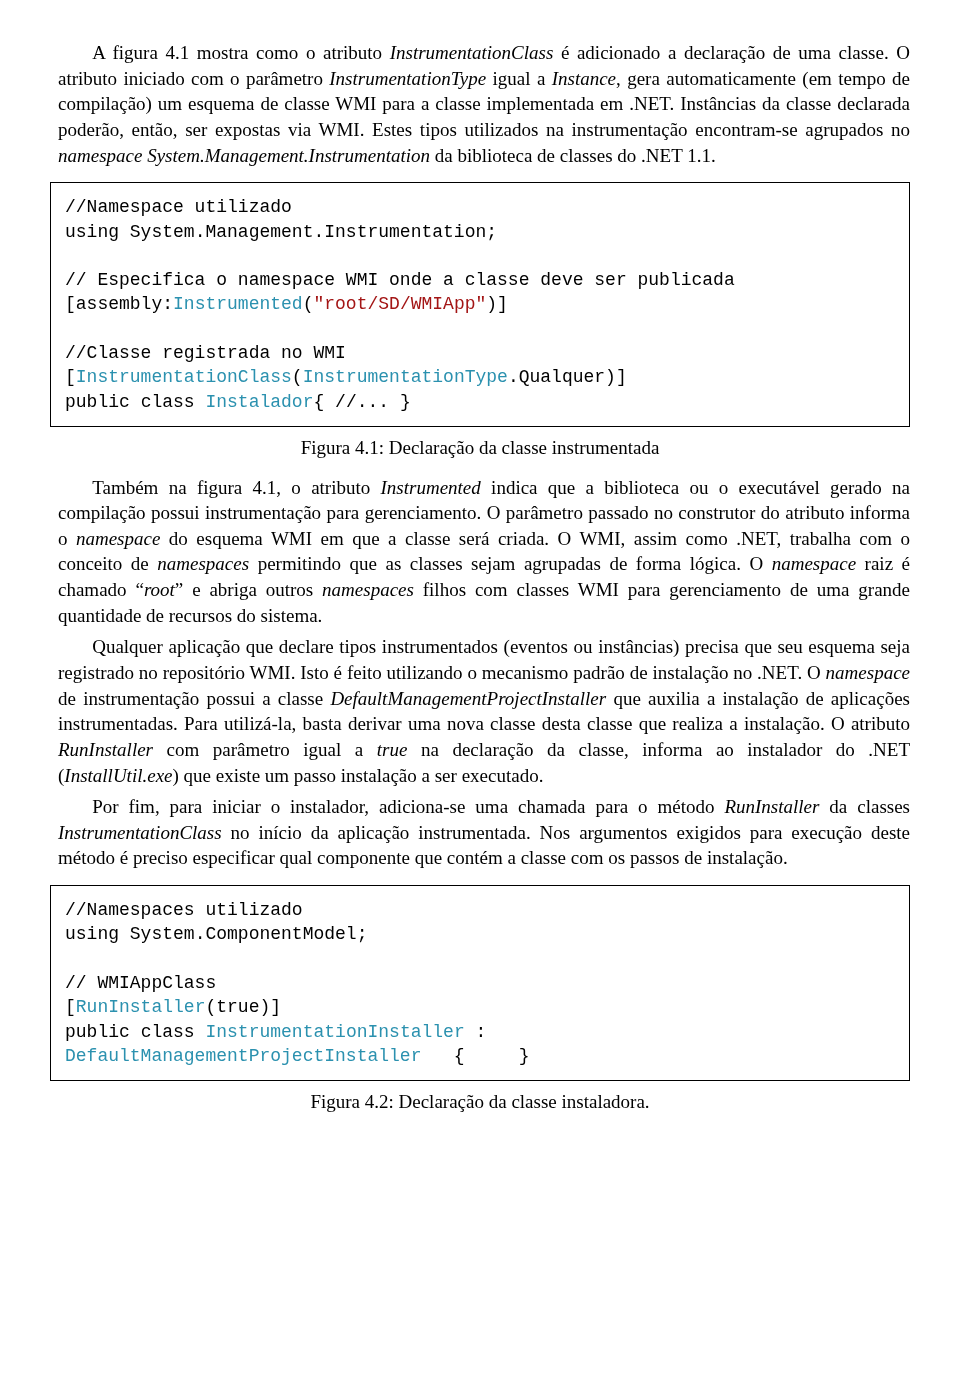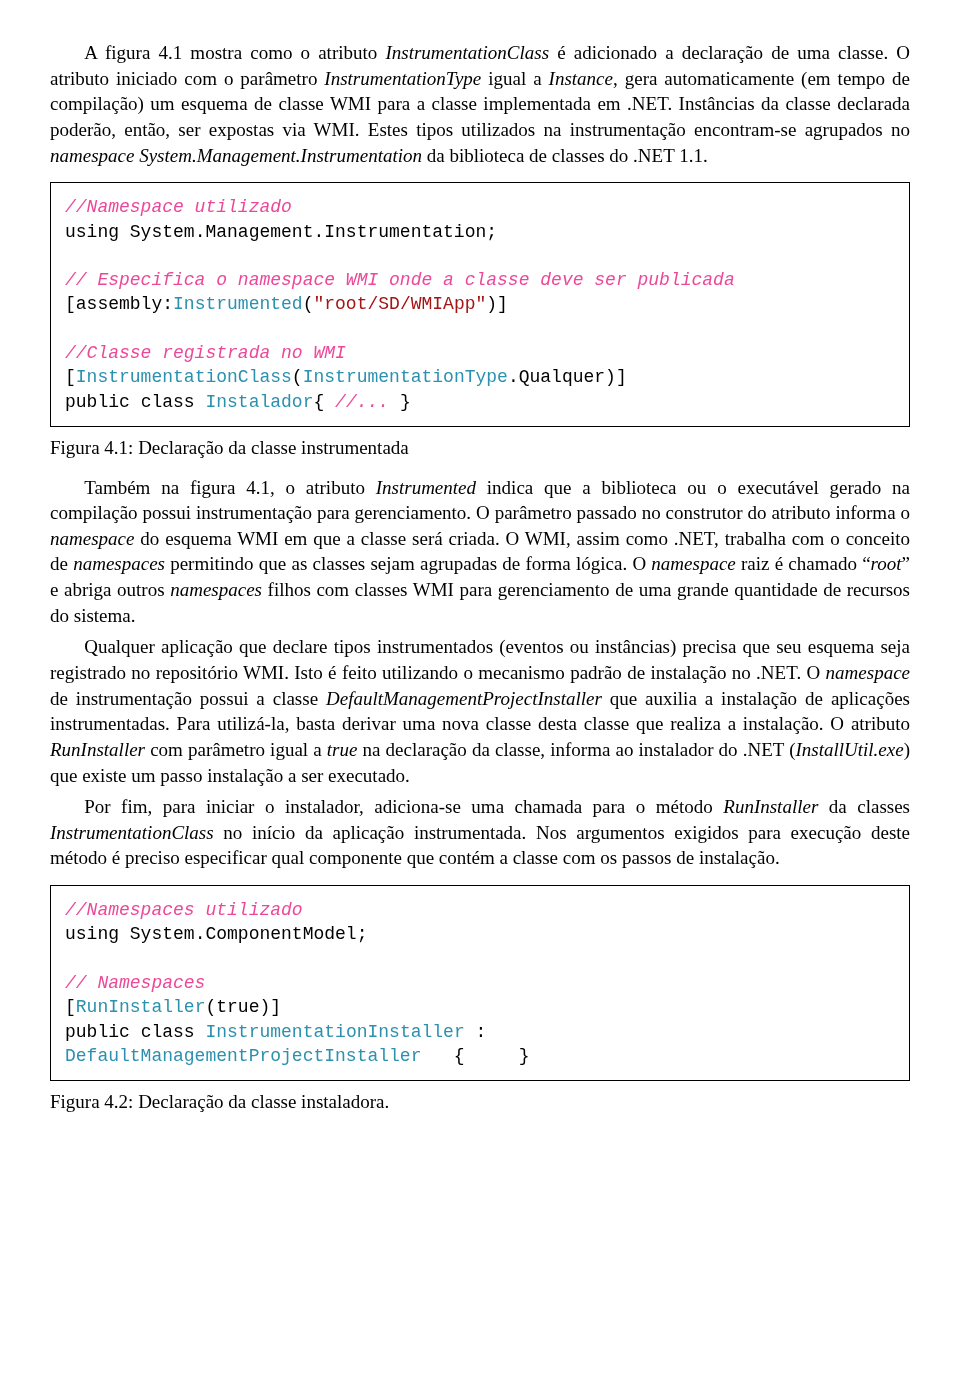--- a/index.html
+++ b/index.html
@@ -8,40 +8,41 @@
     font-family: "Times New Roman", Times, serif;
     font-size: 19px;
     line-height: 1.35;
     color: #000;
     background: #fff;
     width: 960px;
     box-sizing: border-box;
     text-align: justify;
   }
   p {
-    margin: 0 0 6px 0;
+    margin: 0 0 6px 8px;
     text-indent: 1.8em;
   }
   .italic { font-style: italic; }
   .code-box {
     border: 1px solid #000;
     padding: 12px 14px;
     margin: 14px 0 8px 0;
     font-family: "Courier New", Courier, monospace;
     font-size: 18px;
     line-height: 1.35;
     white-space: pre-wrap;
     text-align: left;
   }
   .code-box span { font-family: inherit; }
-  .c-green { color: #ec4899; font-style: italic; }
+  .c-green { color: #000000; }
   .c-blue  { color: #000000; }
   .c-red   { color: #a31515; }
   .c-teal  { color: #2b91af; }
   .caption {
+    text-align: center;
     margin: 6px 0 14px 0;
     text-indent: 0;
   }
 </style>
 </head>
 <body>
 
 <p>
   <span>A figura 4.1 mostra como o atributo </span><span class="italic">InstrumentationClass</span><span> é adicionado a declaração de uma classe. O atributo iniciado com o parâmetro </span><span class="italic">InstrumentationType</span><span> igual a </span><span class="italic">Instance</span><span>, gera automaticamente (em tempo de compilação) um esquema de classe WMI para a classe implementada em .NET. Instâncias da classe declarada poderão, então, ser expostas via WMI. Estes tipos utilizados na instrumentação encontram-se agrupados no </span><span class="italic">namespace System.Management.Instrumentation</span><span> da biblioteca de classes do .NET 1.1.</span>
 </p>
@@ -66,18 +67,18 @@
   <span>Qualquer aplicação que declare tipos instrumentados (eventos ou instâncias) precisa que seu esquema seja registrado no repositório WMI. Isto é feito utilizando o mecanismo padrão de instalação no .NET. O </span><span class="italic">namespace</span><span> de instrumentação possui a classe </span><span class="italic">DefaultManagementProjectInstaller</span><span> que auxilia a instalação de aplicações instrumentadas. Para utilizá-la, basta derivar uma nova classe desta classe que realiza a instalação. O atributo </span><span class="italic">RunInstaller</span><span> com parâmetro igual a </span><span class="italic">true</span><span> na declaração da classe, informa ao instalador do .NET (</span><span class="italic">InstallUtil.exe</span><span>) que existe um passo instalação a ser executado.</span>
 </p>
 
 <p>
   <span>Por fim, para iniciar o instalador, adiciona-se uma chamada para o método </span><span class="italic">RunInstaller</span><span> da classes </span><span class="italic">InstrumentationClass</span><span> no início da aplicação instrumentada. Nos argumentos exigidos para execução deste método é preciso especificar qual componente que contém a classe com os passos de instalação.</span>
 </p>
 
 <div class="code-box"><span class="c-green">//Namespaces utilizado</span>
 <span class="c-blue">using</span><span> System.ComponentModel;</span>
 
-<span class="c-green">// Namespaces</span>
+<span class="c-green">// WMIAppClass</span>
 <span>[</span><span class="c-teal">RunInstaller</span><span>(</span><span class="c-blue">true</span><span>)]</span>
 <span class="c-blue">public</span><span> </span><span class="c-blue">class</span><span> </span><span class="c-teal">InstrumentationInstaller</span><span> :</span>
 <span class="c-teal">DefaultManagementProjectInstaller</span><span>   {     }</span></div>
 
 <p class="caption">Figura 4.2: Declaração da classe instaladora.</p>
 
 </body></html>

